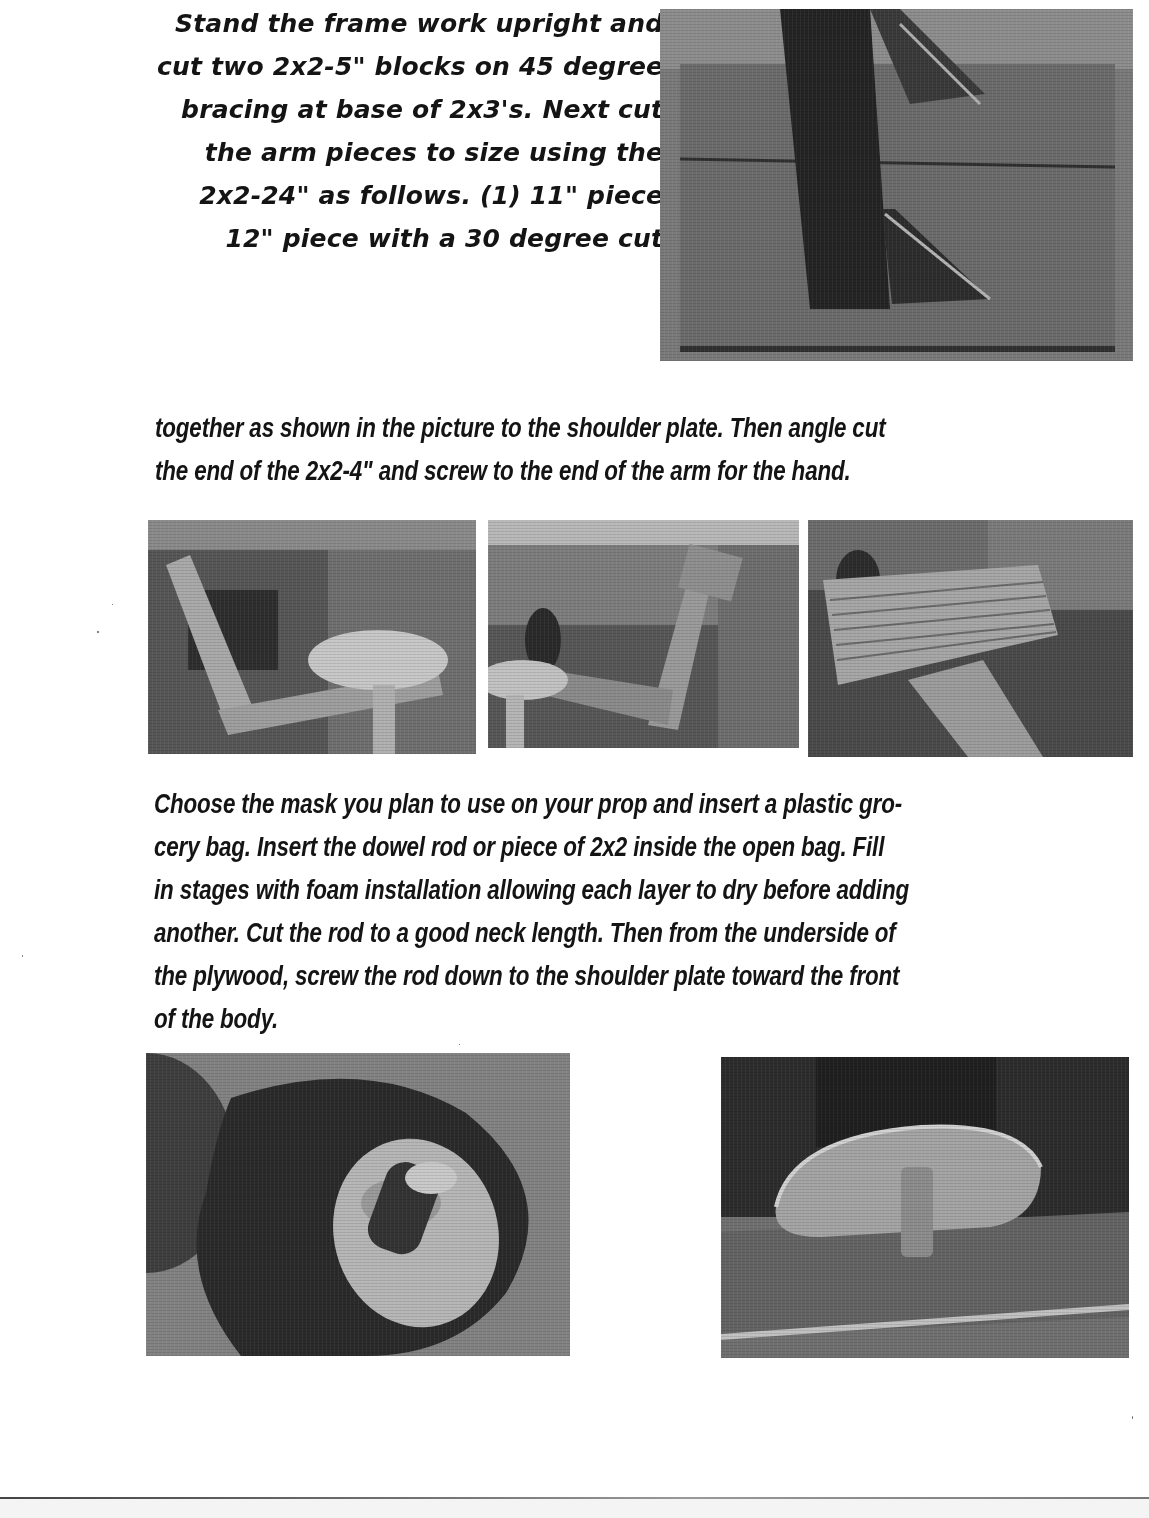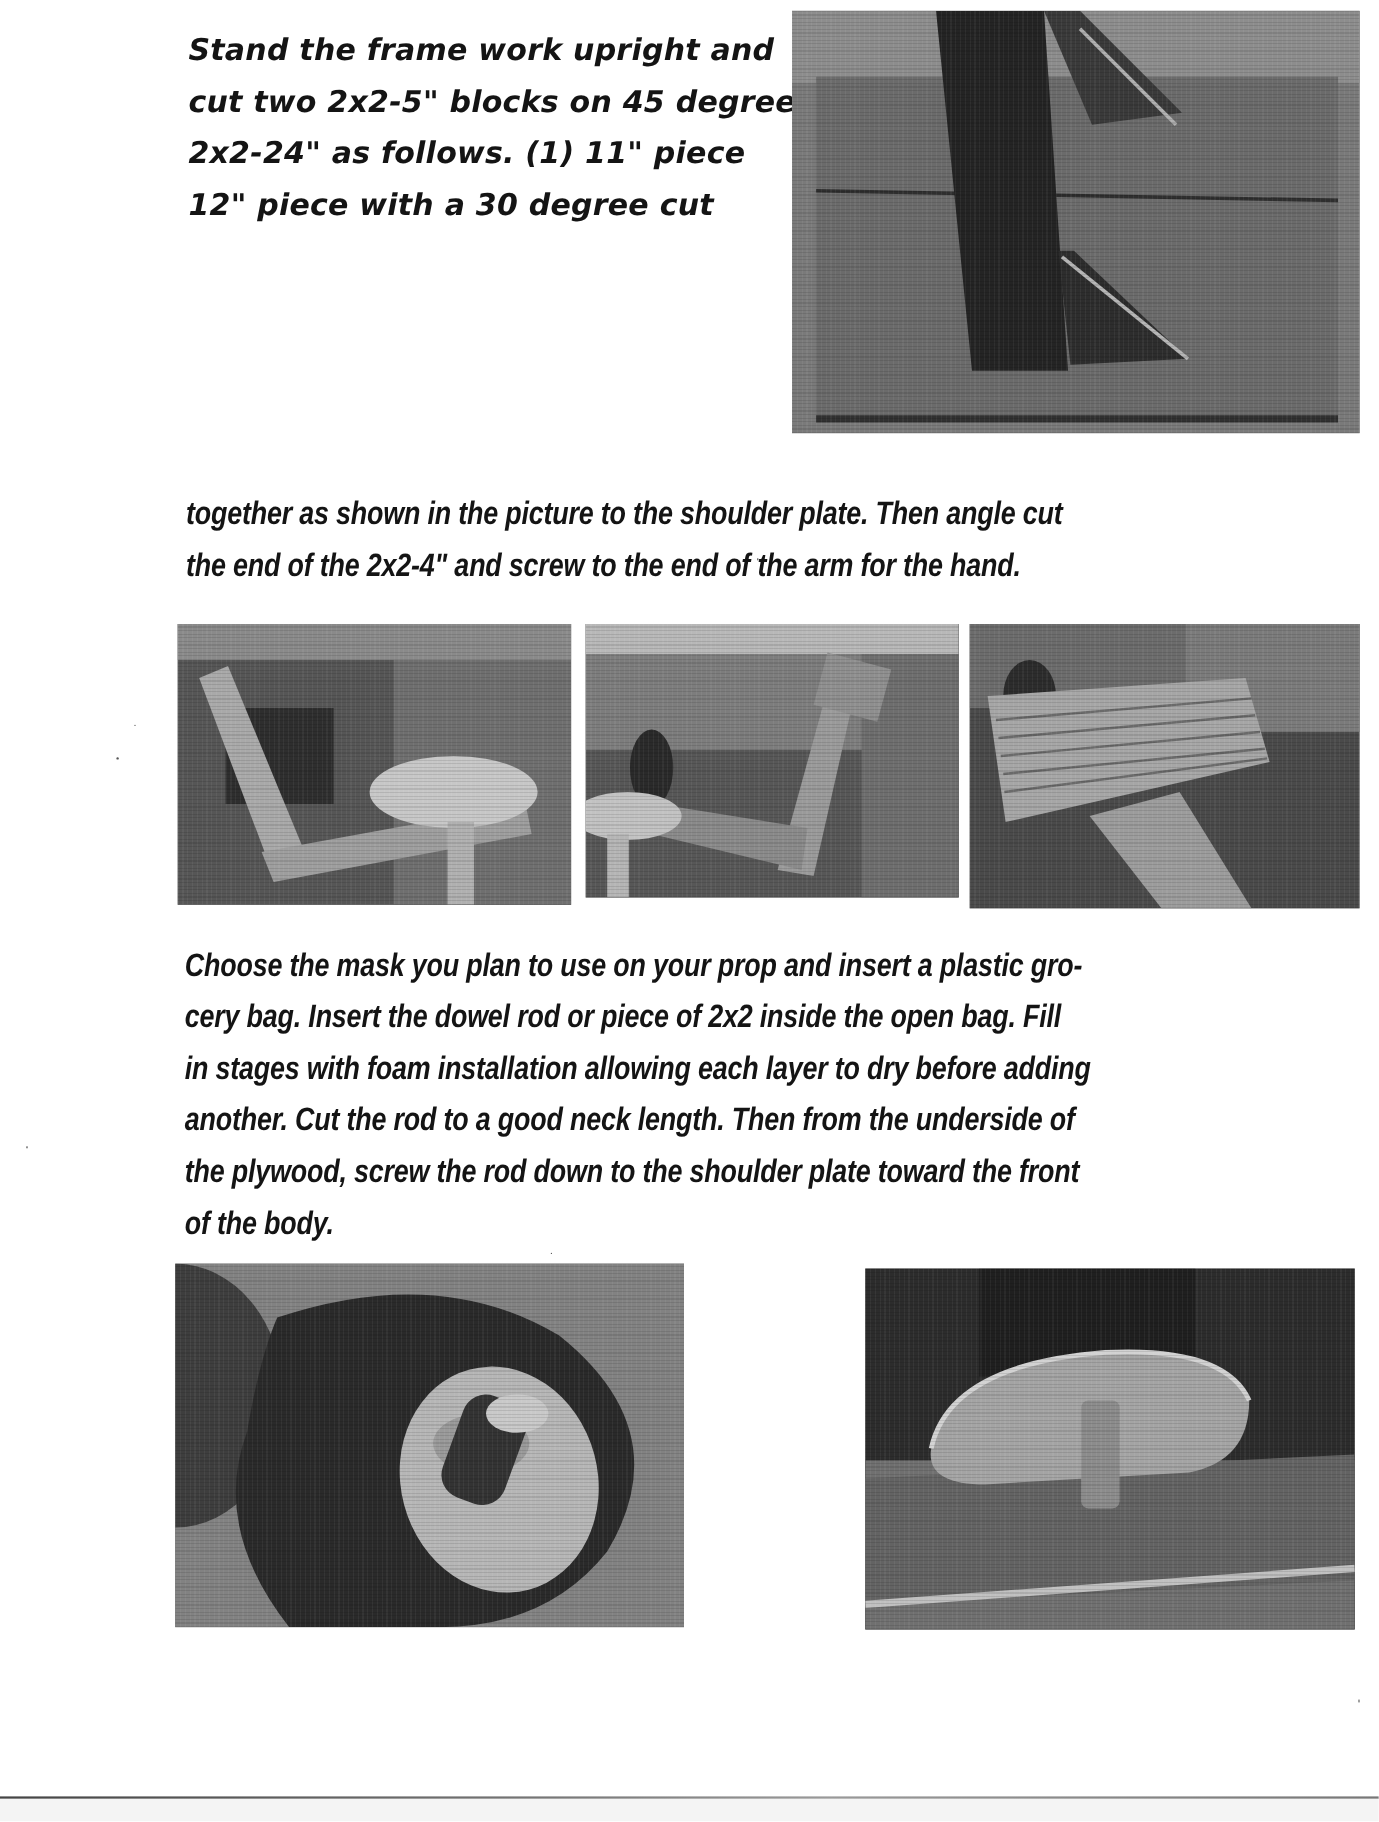--- a/index.html
+++ b/index.html
@@ -67,23 +67,25 @@
     .speck {
       position: absolute;
       width: 2px; height: 2px;
       background: #555;
       border-radius: 50%;
     }
   </style>
 </head>
 <body>
 
-<div class="txt" style="left:157px; top:20px;">
+<div class="txt" style="left:157px; top:2px;text-align:right;">
   <span class="line">Stand the frame work upright and</span>
   <span class="line">cut two 2x2-5" blocks on 45 degree</span>
+  <span class="line">bracing at base of 2x3's.  Next cut</span>
+  <span class="line">the arm pieces to size using the</span>
   <span class="line">2x2-24" as follows.   (1) 11" piece</span>
   <span class="line">12" piece with a 30 degree cut</span>
 </div>
 
 <div class="txt condensed" style="left:155px; top:407px; transform:scaleX(0.83);">
   <span class="line">together as shown in the picture to the shoulder plate. Then angle cut</span>
   <span class="line">the end of the 2x2-4" and screw to the end of the arm for the hand.</span>
 </div>
 
 <div class="photo" style="left:660px; top:9px; width:473px; height:352px;">

